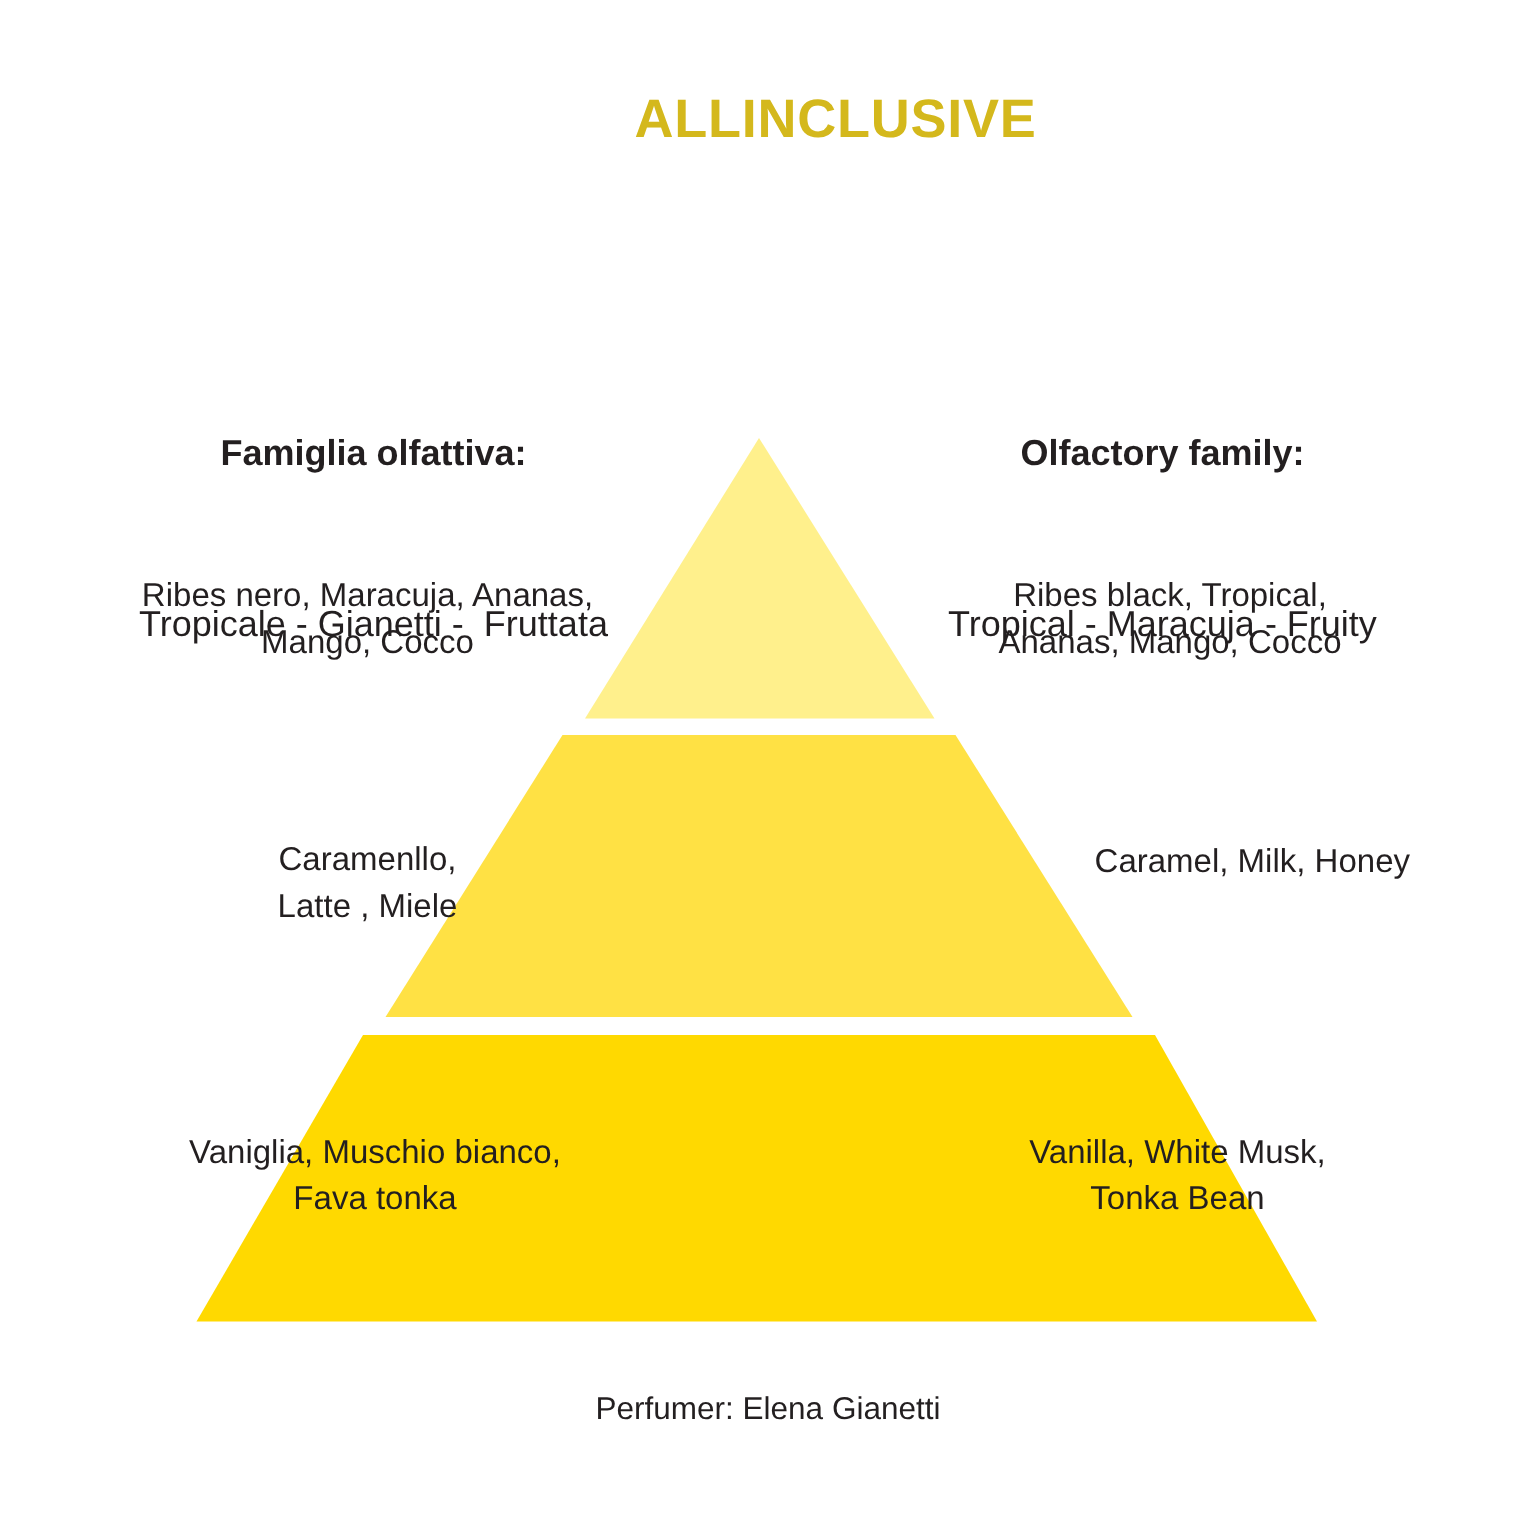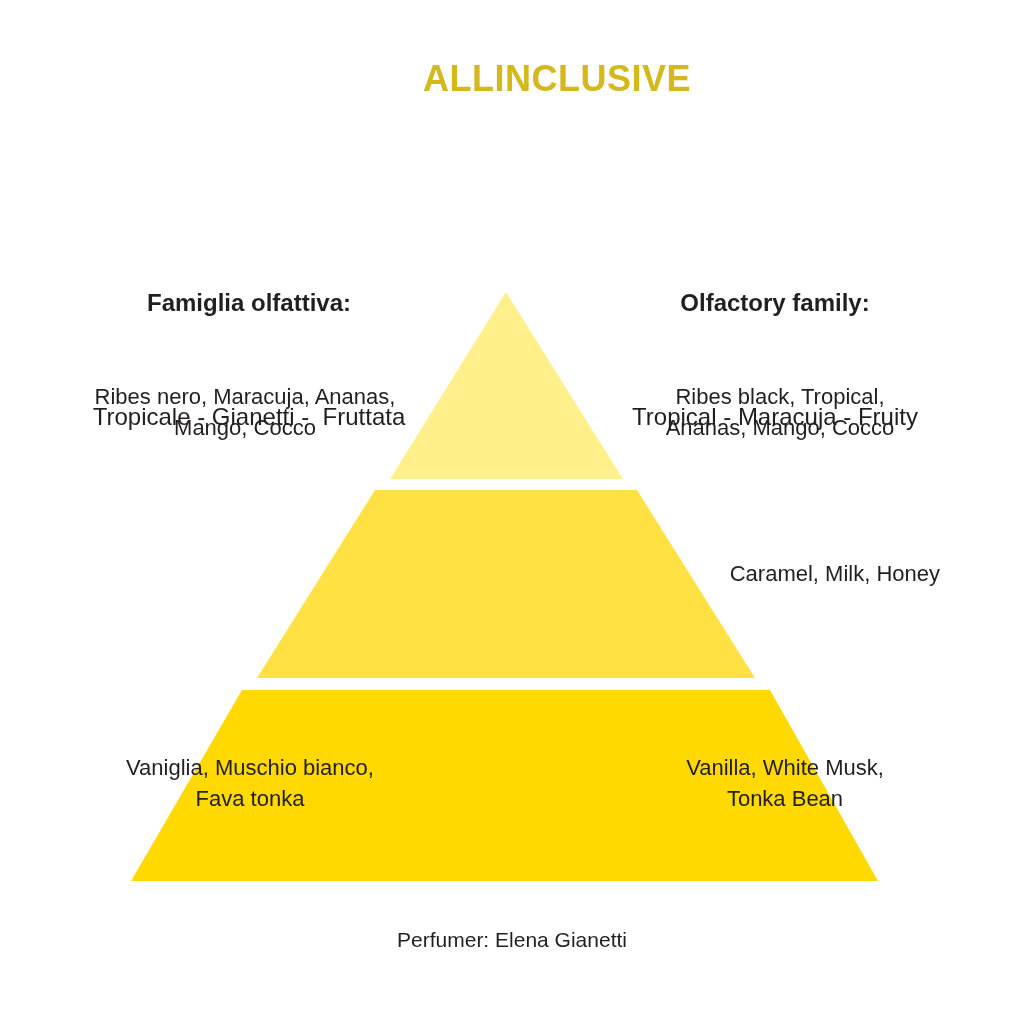--- a/index.html
+++ b/index.html
@@ -106,20 +106,22 @@
     <polygon points="506,292 623,479 390,479" fill="#fff08c"></polygon>
     <polygon points="375,490 637,490 755,678 257,678" fill="#ffe144"></polygon>
     <polygon points="242,690 770,690 878,881 131,881" fill="#ffd900"></polygon>
   </svg>
 
   <div class="notes notes-top-it">Ribes nero, Maracuja, Ananas,
 Mango, Cocco</div>
   <div class="notes notes-top-en">Ribes black, Tropical,
 Ananas, Mango, Cocco</div>
 
+  <div class="notes notes-heart-it">Caramenllo,
+Latte , Miele</div>
   <div class="notes notes-heart-en">Caramel, Milk, Honey</div>
 
   <div class="notes notes-base-it">Vaniglia, Muschio bianco,
 Fava tonka</div>
   <div class="notes notes-base-en">Vanilla, White Musk,
 Tonka Bean</div>
 
   <div class="perfumer">Perfumer: Elena Gianetti</div>
 
 </div>

